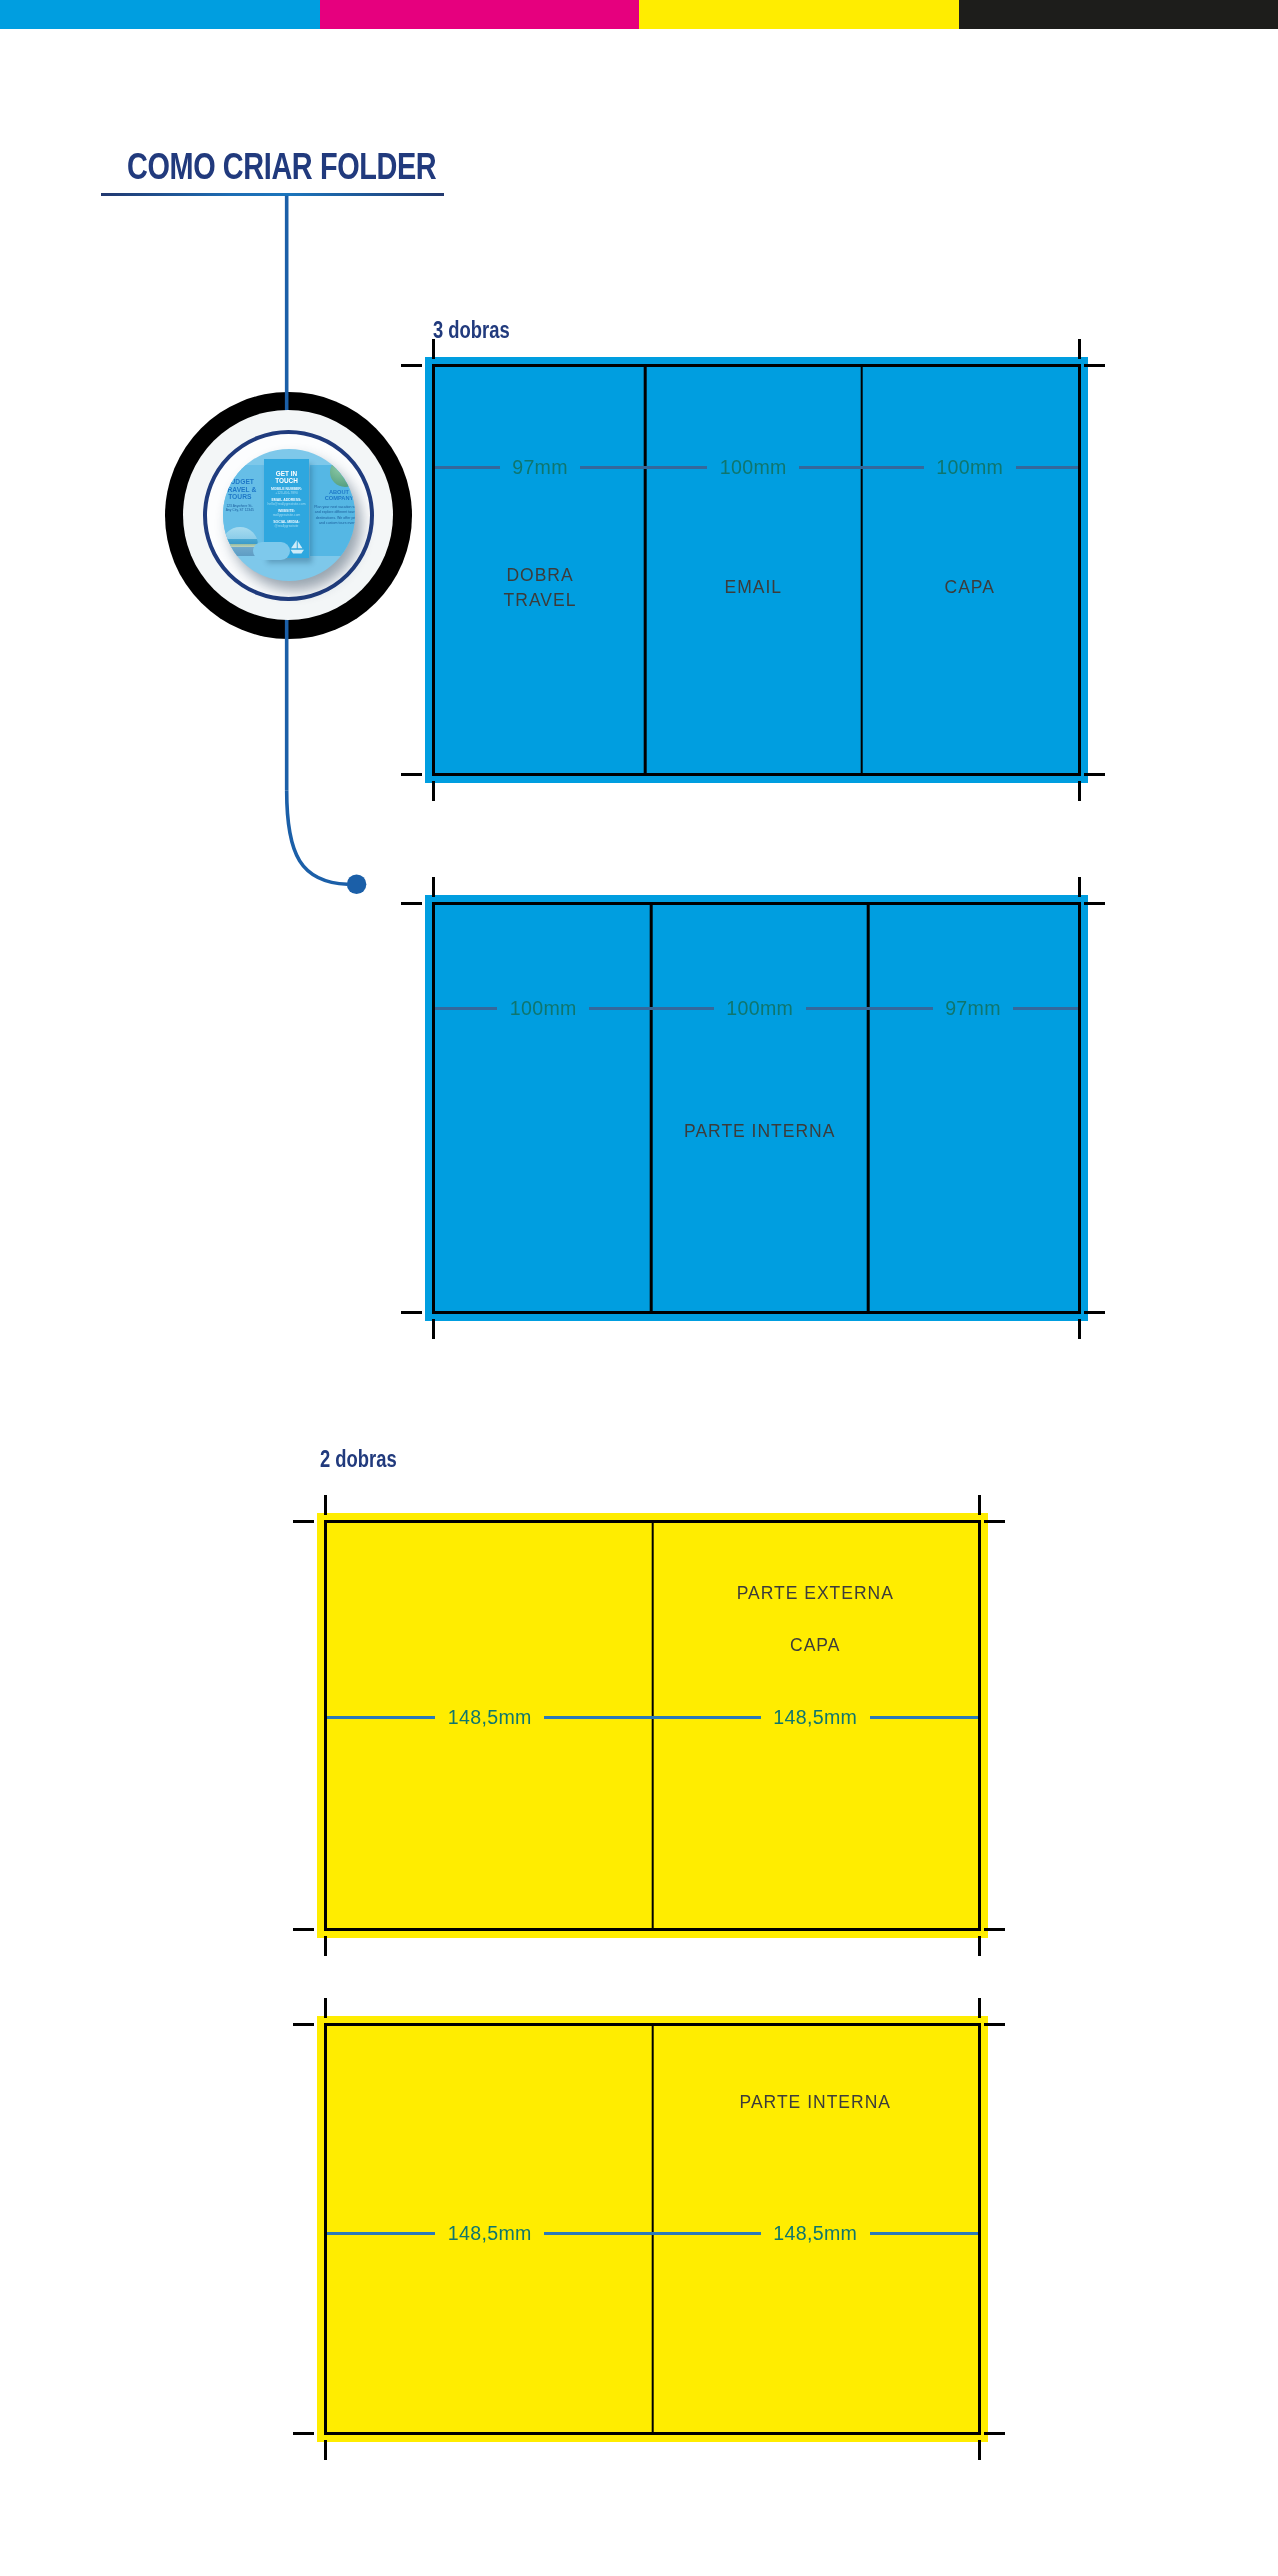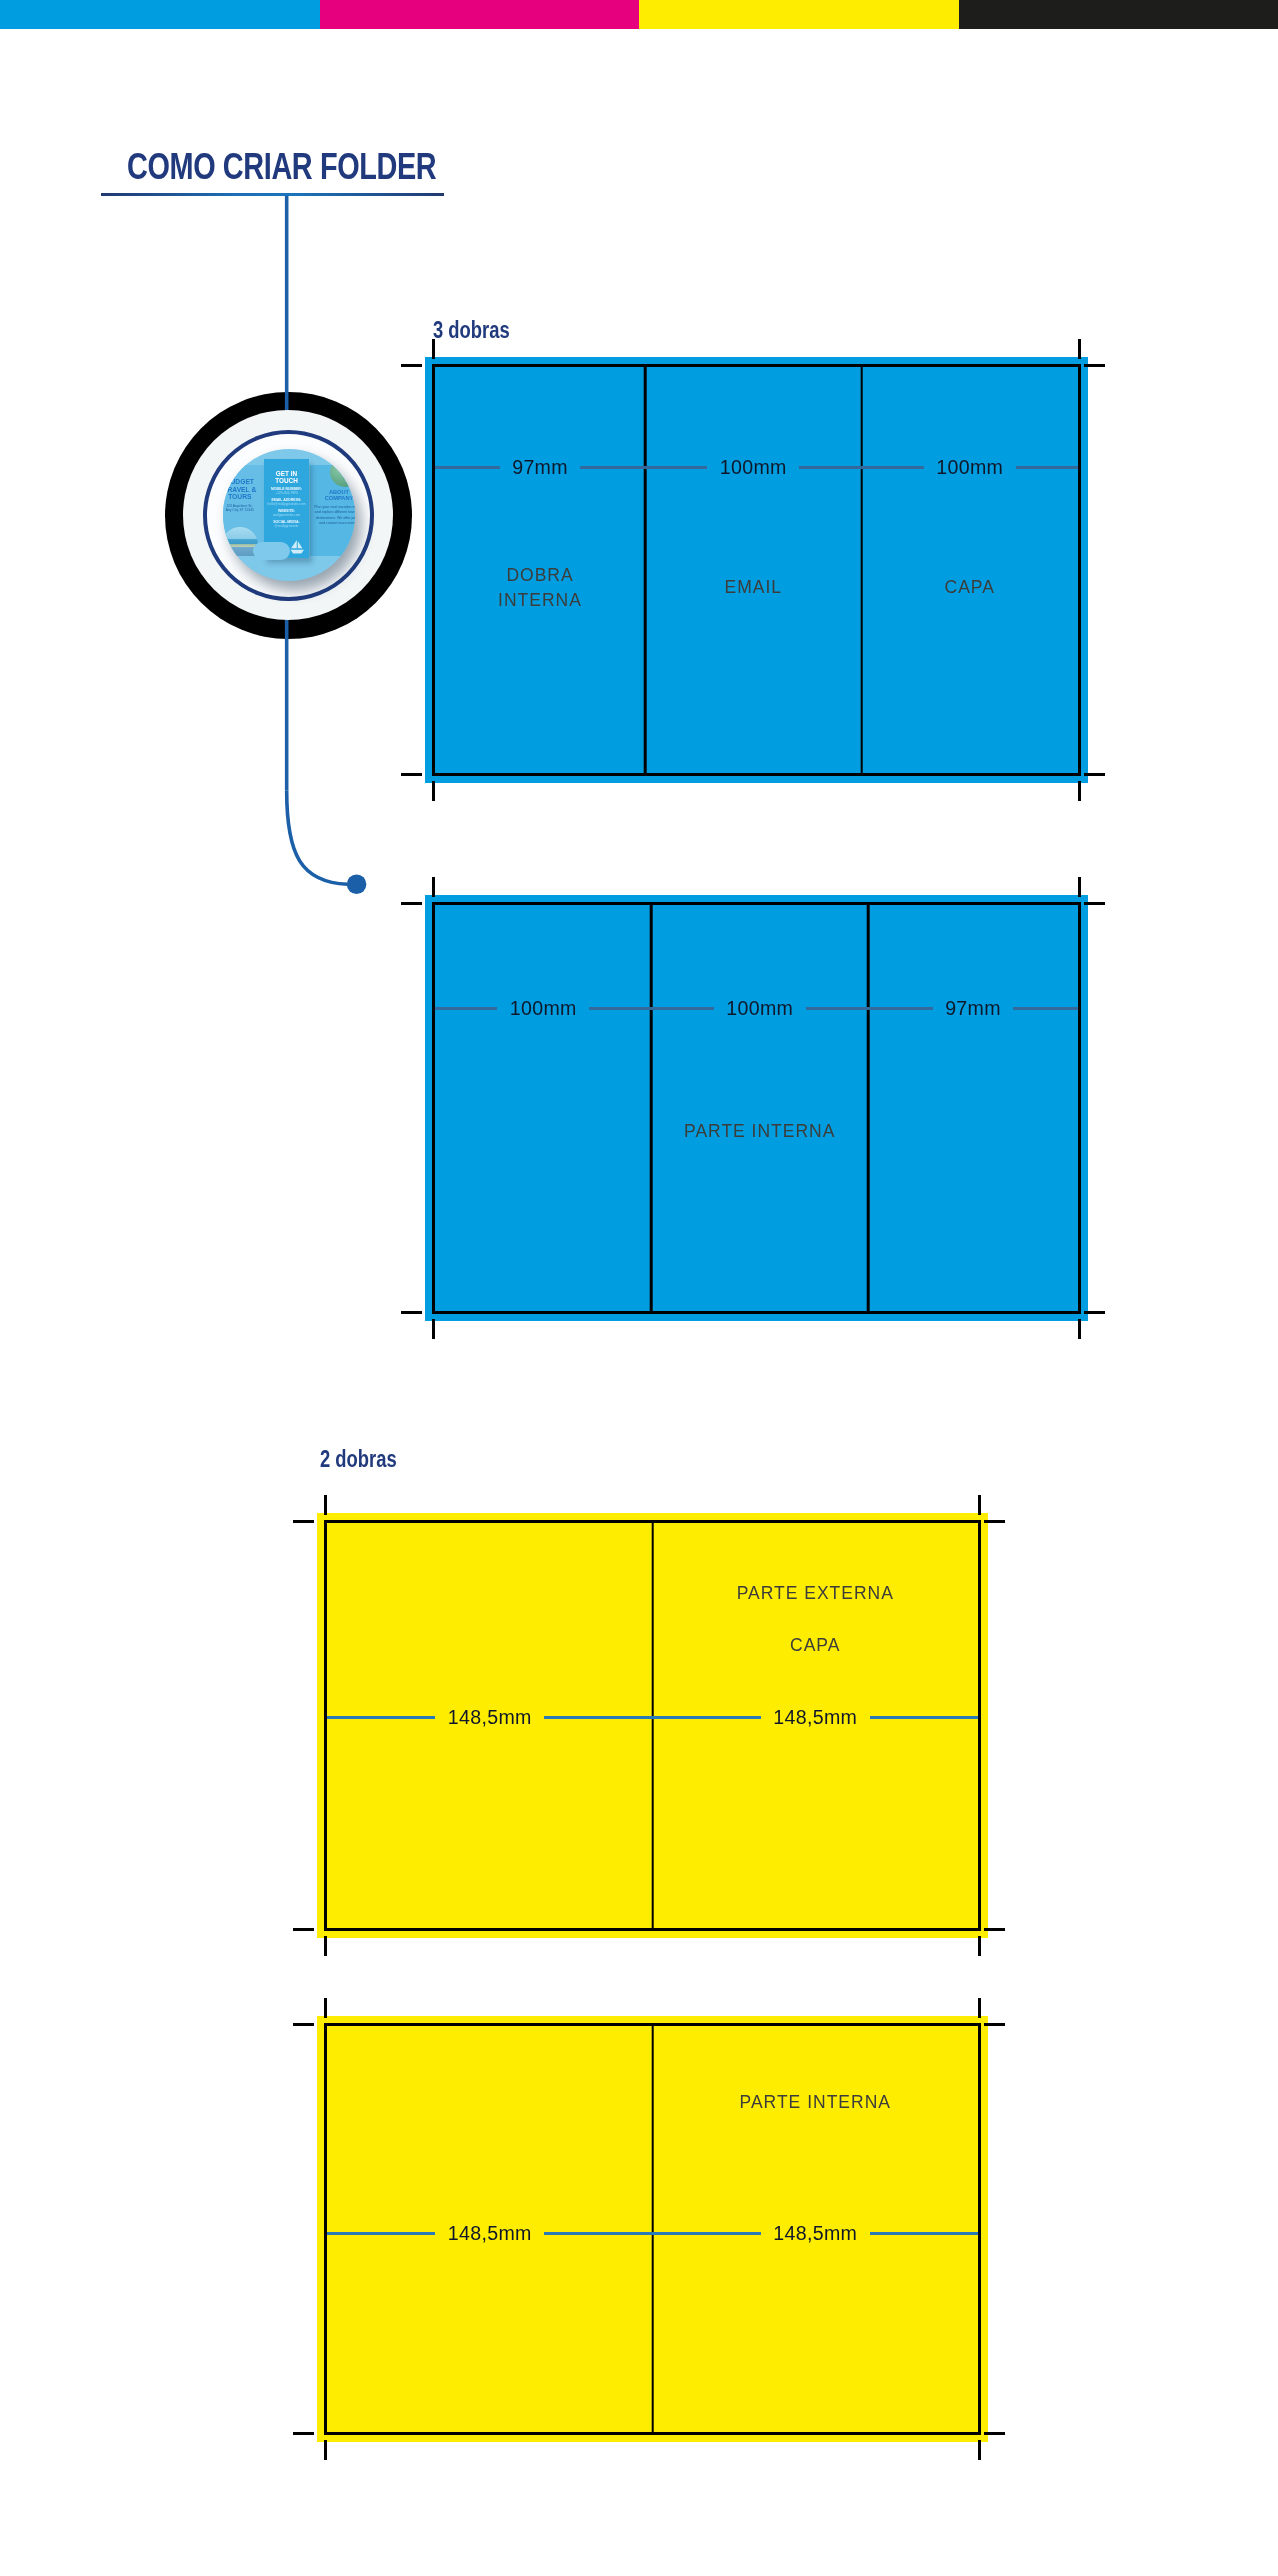--- a/index.html
+++ b/index.html
@@ -75,21 +75,21 @@
   .page-rect{position:absolute;inset:0;border:3.1px solid #000;box-sizing:border-box;}
   .divider{position:absolute;top:0;bottom:0;width:2.6px;background:#000;transform:translateX(-1.3px);}
 
   .dim-row{position:absolute;left:0;right:0;height:23px;display:flex;align-items:center;}
   #sheet1 .dim-row{top:89px;} #sheet2 .dim-row{top:92px;}
   #sheet3 .dim-row{top:179px;} #sheet4 .dim-row{top:192px;}
   .dim-cell{display:flex;align-items:center;height:100%;}
   .dim-line{flex:1;height:2.6px;}
   .sheet-blue .dim-line{background:#35689B;}
   .sheet-yellow .dim-line{background:#2B7AB8;}
-  .dim-text{padding:0 12.4px;font-size:19.6px;color:#0f172a;letter-spacing:0.3px;white-space:nowrap;}
+  .dim-text{padding:0 12.4px;font-size:19.6px;color:#0f766e;letter-spacing:0.3px;white-space:nowrap;}
 
   .panel-label{
     position:absolute;text-align:center;transform:translateY(-50%);
     font-size:17.5px;letter-spacing:1px;color:#3C3C3B;line-height:1.45;white-space:pre-line;
   }
 
   
   .cm{position:absolute;background:#000;}
   .cm.h{width:20.6px;height:3.1px;}
   .cm.v{width:3.1px;height:19.6px;}
@@ -197,21 +197,21 @@
           <span class="dim-text">100mm</span>
           <span class="dim-line"></span>
         </div>
       <div class="dim-cell c2">
           <span class="dim-line"></span>
           <span class="dim-text">100mm</span>
           <span class="dim-line"></span>
         </div>
     </div>
     <div class="panel-label pl0">DOBRA
-INTERNA</div>
+TRAVEL</div>
     <div class="panel-label pl1">EMAIL</div>
     <div class="panel-label pl2">CAPA</div>
   </div>
   <i class="cm h tl"></i>
     <i class="cm v tl"></i>
   <i class="cm h tr"></i>
     <i class="cm v tr"></i>
   <i class="cm h bl"></i>
     <i class="cm v bl"></i>
   <i class="cm h br"></i>

